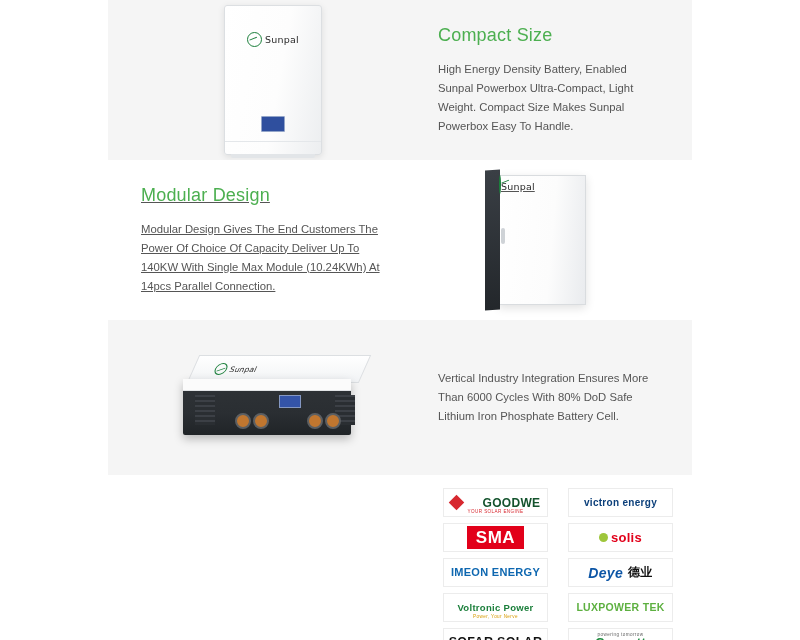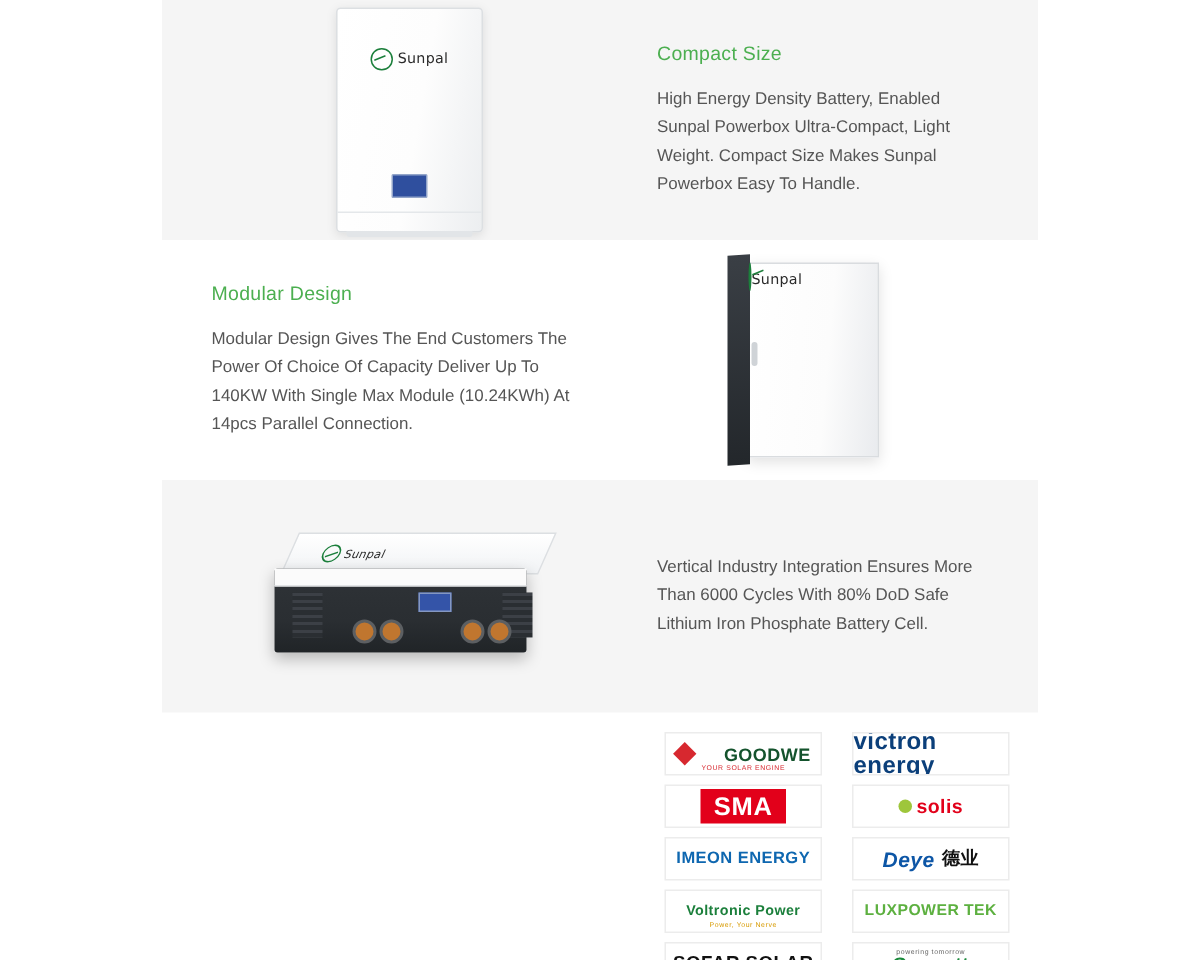--- a/index.html
+++ b/index.html
@@ -33,21 +33,21 @@
     position: relative;
     flex: 0 0 auto;
     display: flex;
     align-items: center;
     justify-content: center;
   }
   .row-text {
     flex: 1 1 auto;
   }
   .feat-title {
-    font-size: 13px;
+    font-size: 18px;
     color: #4caf50;
     font-weight: 400;
     margin: 0 0 14px 0;
     letter-spacing: .2px;
   }
   .feat-body {
     font-size: 11.3px;
     line-height: 19px;
     color: #555;
     margin: 0;
@@ -238,21 +238,21 @@
   .brand .mainline { line-height: 1; }
   .b-goodwe .mainline { color: #14532d; padding-left: 16px; }
   .b-goodwe .diamond {
     display: inline-block;
     width: 11px; height: 11px;
     background: #d7282f;
     transform: rotate(45deg);
     margin-right: 5px;
   }
   .b-goodwe .sub { color: #d7282f; }
-  .b-victron .mainline { color: #0b3f7a; font-size: 16px; }
+  .b-victron .mainline { color: #0b3f7a; font-size: 10px; text-align: right; }
   .b-sma .tag {
     background: #e2001a; color: #fff;
     padding: 3px 9px; font-size: 17px; letter-spacing: .5px;
   }
   .b-solis .mainline { color: #e2001a; font-size: 13px; }
   .b-solis .dot {
     display:inline-block; width:9px; height:9px; border-radius:50%;
     background:#9ec63b; margin-right:3px; vertical-align:-1px;
   }
   .b-imeon .mainline { color: #0e67b0; font-size: 11px; }
@@ -281,21 +281,21 @@
         <div class="screen"></div>
         <div class="base"></div>
       </div>
     </div>
     <div class="row-text" style="padding-right:30px;">
       <h3 class="feat-title">Compact Size</h3>
       <p class="feat-body">High Energy Density Battery, Enabled Sunpal Powerbox Ultra-Compact, Light Weight. Compact Size Makes Sunpal Powerbox Easy To Handle.</p>
     </div>
   </div>
 
-  <div class="row plain" style="left:108px; top:160px; width:584px; height:160px;">
+  <div class="row plain" style="left:108px; top:160px; width:584px; height:160px;text-decoration:underline;">
     <div class="row-text" style="padding-left:33px;">
       <h3 class="feat-title">Modular Design</h3>
       <p class="feat-body" style="max-width:245px;">Modular Design Gives The End Customers The Power Of Choice Of Capacity Deliver Up To 140KW With Single Max Module (10.24KWh) At 14pcs Parallel Connection.</p>
     </div>
     <div class="row-img" style="width:300px; height:160px;">
       <div class="batt-angle">
         <div class="dark-edge"></div>
         <div class="notch"></div>
         <div class="logo" style="top:22px;">
           <span class="logo-mark"></span>

